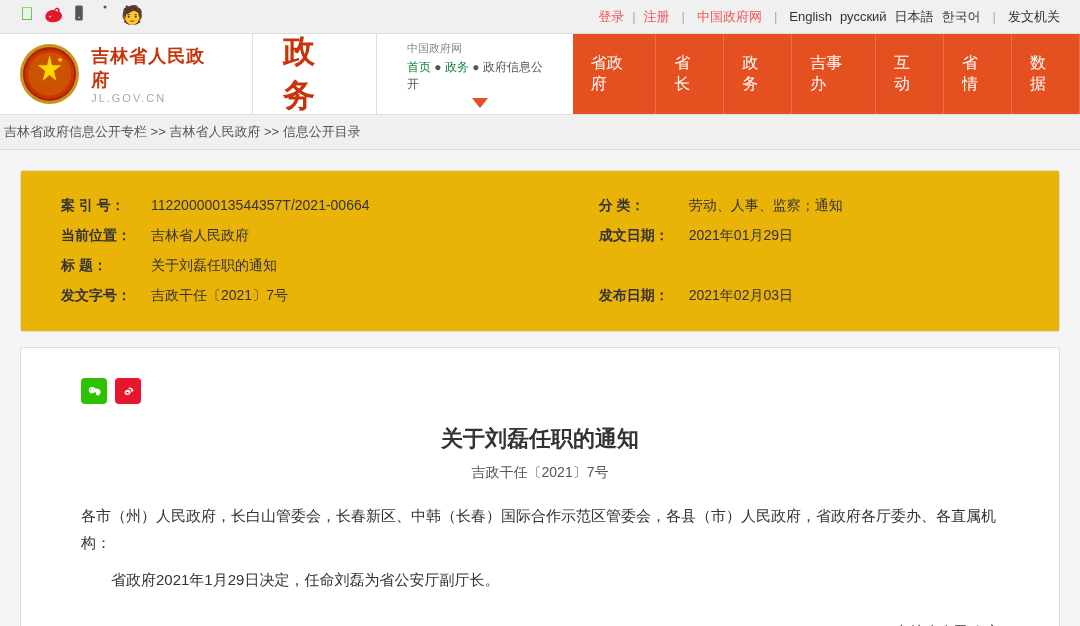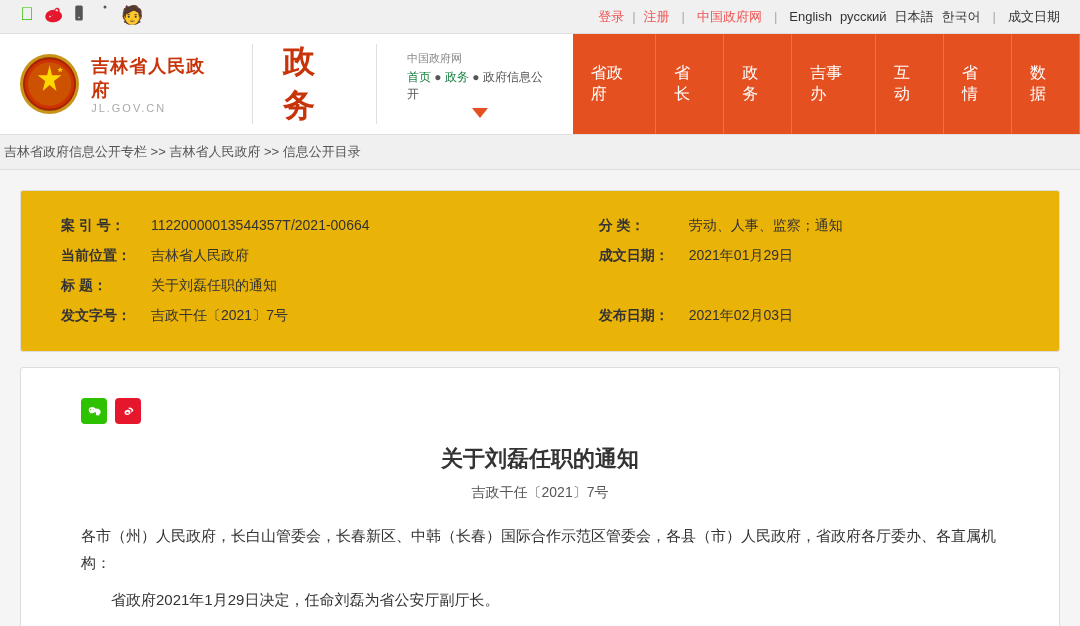--- a/index.html
+++ b/index.html
@@ -81,21 +81,21 @@
       border-top: 10px solid #e55020;
       margin: 0 auto; margin-top: 5px;
     }
 
     
     .orange-nav {
       background: #e55020;
       margin-left: auto;
       display: flex;
       align-items: stretch;
-      height: 100px;
+      height: 80px;
     }
     .orange-nav a {
       color: white;
       text-decoration: none;
       padding: 0 18px;
       display: flex; align-items: center;
       font-size: 16px;
       font-weight: 500;
       border-right: 1px solid rgba(255,255,255,0.2);
     }
@@ -231,21 +231,21 @@
   <span class="sep">|</span>
   <a href="#">注册</a>
   <span style="margin:0 4px;color:#aaa">|</span>
   <a href="#" style="color:#e55;">中国政府网</a>
   <span style="margin:0 4px;color:#aaa">|</span>
   <a href="#" style="color:#333">English</a>
   <a href="#" style="color:#333">русский</a>
   <a href="#" style="color:#333">日本語</a>
   <a href="#" style="color:#333">한국어</a>
   <span style="margin:0 4px;color:#aaa">|</span>
-  <a href="#" style="color:#333">成文日期</a>
+  <a href="#" style="color:#333">发文机关</a>
 </div>
 
 <div class="header">
   <div class="logo-area">
     <div class="logo-emblem">
       <svg width="54" height="54" viewBox="0 0 54 54">
         <circle cx="27" cy="27" r="26" fill="#cc3300" stroke="#aa2200" stroke-width="2"></circle>
         <circle cx="27" cy="27" r="22" fill="#cc6600" opacity="0.6"></circle>
 
         <polygon points="27,8 29.5,18 39,18 31.5,24 34,34 27,28 20,34 22.5,24 15,18 24.5,18" fill="#ffd700"></polygon>

